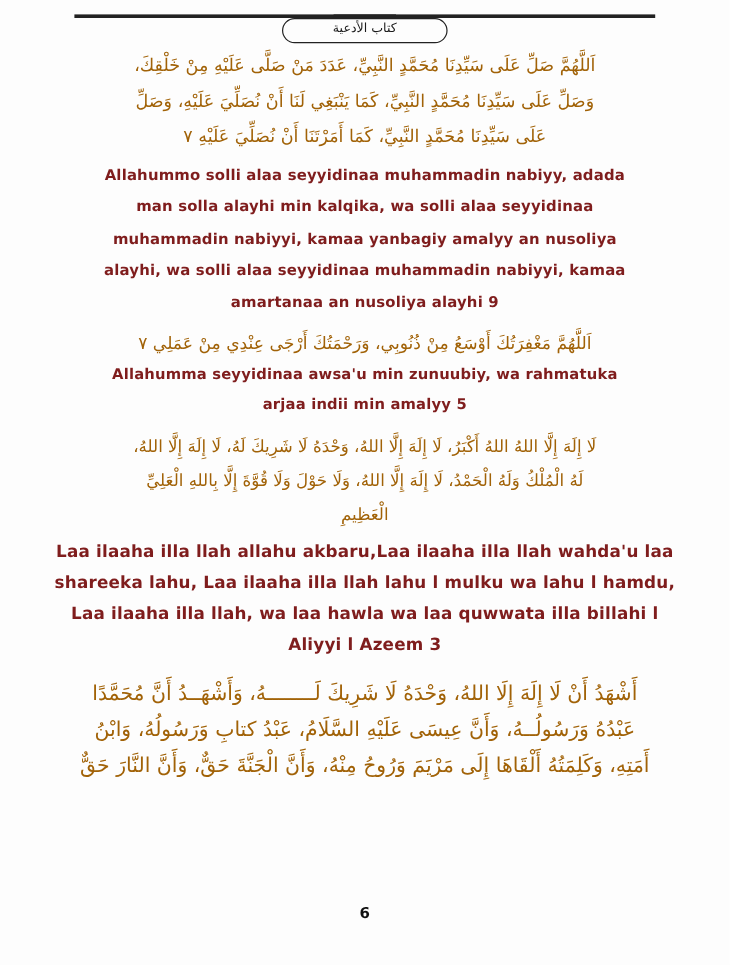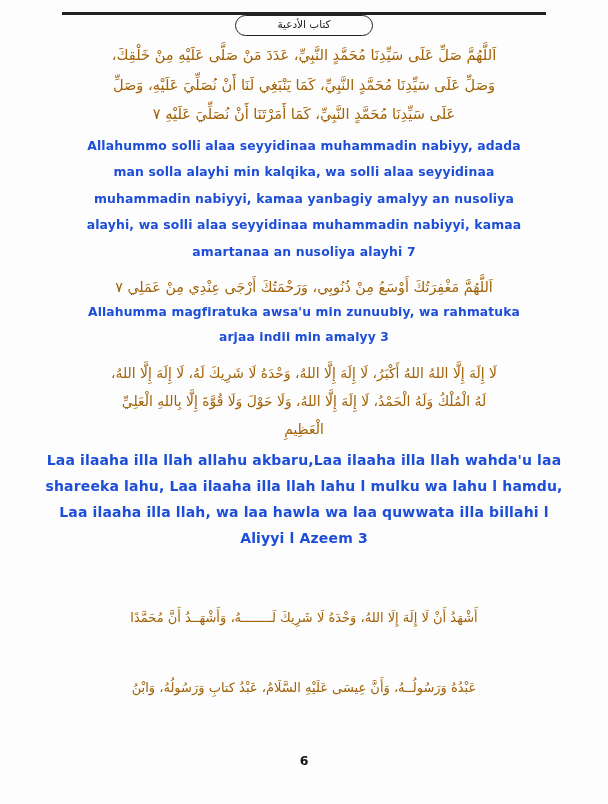--- a/index.html
+++ b/index.html
@@ -88,28 +88,28 @@
     display: block;
     white-space: nowrap;
     font-size: 14.5px;
     line-height: 29px;
     letter-spacing: 0px;
   }
   .arabic.block-1 .ar-line { font-size: 14.6px; line-height: 29.5px; }
   .arabic.block-1 .ar-line.l1 { letter-spacing: .1px; }
   .arabic.block-2 .ar-line { font-size: 14.3px; line-height: 26px; }
   .arabic.block-3 .ar-line { font-size: 13.9px; line-height: 28px; }
-  .arabic.block-4 .ar-line { font-size: 13px; line-height: 30px; margin-top: 40px; }
+  .arabic.block-4 .ar-line { font-size: 17px; line-height: 30px; }
 
   
   .translit {
     text-align: center;
     font-family: "DejaVu Sans", sans-serif;
     font-weight: bold;
-    color: #1d4ed8;
+    color: #7f1d1d;
     direction: ltr;
   }
   .translit .tl-line {
     display: block;
     font-size: 12.4px;
     line-height: 26.5px;
     letter-spacing: .15px;
     white-space: nowrap;
   }
   .translit.t-2 .tl-line { font-size: 12.3px; line-height: 25px; }
@@ -151,31 +151,31 @@
       <span class="ar-line l1">اَللَّهُمَّ صَلِّ عَلَى سَيِّدِنَا مُحَمَّدٍ النَّبِيِّ، عَدَدَ مَنْ صَلَّى عَلَيْهِ مِنْ خَلْقِكَ،</span>
       <span class="ar-line">وَصَلِّ عَلَى سَيِّدِنَا مُحَمَّدٍ النَّبِيِّ، كَمَا يَنْبَغِي لَنَا أَنْ نُصَلِّيَ عَلَيْهِ، وَصَلِّ</span>
       <span class="ar-line">عَلَى سَيِّدِنَا مُحَمَّدٍ النَّبِيِّ، كَمَا أَمَرْتَنَا أَنْ نُصَلِّيَ عَلَيْهِ ٧</span>
     </div>
     <div class="gap-sm"></div>
     <div class="translit t-1">
       <span class="tl-line">Allahummo solli alaa seyyidinaa muhammadin nabiyy, adada</span>
       <span class="tl-line">man solla alayhi min kalqika, wa solli alaa seyyidinaa</span>
       <span class="tl-line">muhammadin nabiyyi, kamaa yanbagiy amalyy an nusoliya</span>
       <span class="tl-line">alayhi, wa solli alaa seyyidinaa muhammadin nabiyyi, kamaa</span>
-      <span class="tl-line">amartanaa an nusoliya alayhi 7</span>
+      <span class="tl-line">amartanaa an nusoliya alayhi 9</span>
     </div>
 
     <div class="gap-md"></div>
 
     <div class="arabic block-2">
       <span class="ar-line">اَللَّهُمَّ مَغْفِرَتُكَ أَوْسَعُ مِنْ ذُنُوبِي، وَرَحْمَتُكَ أَرْجَى عِنْدِي مِنْ عَمَلِي ٧</span>
     </div>
     <div class="translit t-2">
-      <span class="tl-line">Allahumma magfiratuka awsa'u min zunuubiy, wa rahmatuka</span>
-      <span class="tl-line">arjaa indii min amalyy 3</span>
+      <span class="tl-line">Allahumma seyyidinaa awsa'u min zunuubiy, wa rahmatuka</span>
+      <span class="tl-line">arjaa indii min amalyy 5</span>
     </div>
 
     <div class="gap-md"></div>
 
     <div class="arabic block-3">
       <span class="ar-line">لَا إِلَهَ إِلَّا اللهُ اللهُ أَكْبَرُ، لَا إِلَهَ إِلَّا اللهُ، وَحْدَهُ لَا شَرِيكَ لَهُ، لَا إِلَهَ إِلَّا اللهُ،</span>
       <span class="ar-line">لَهُ الْمُلْكُ وَلَهُ الْحَمْدُ، لَا إِلَهَ إِلَّا اللهُ، وَلَا حَوْلَ وَلَا قُوَّةَ إِلَّا بِاللهِ الْعَلِيِّ</span>
       <span class="ar-line">الْعَظِيمِ</span>
     </div>
     <div class="gap-sm"></div>
@@ -184,19 +184,20 @@
       <span class="tl-line">shareeka lahu, Laa ilaaha illa llah lahu l mulku wa lahu l hamdu,</span>
       <span class="tl-line">Laa ilaaha illa llah, wa laa hawla wa laa quwwata illa billahi l</span>
       <span class="tl-line">Aliyyi l Azeem 3</span>
     </div>
 
     <div class="gap-lg"></div>
 
     <div class="arabic block-4">
       <span class="ar-line">أَشْهَدُ أَنْ لَا إِلَهَ إِلَا اللهُ، وَحْدَهُ لَا شَرِيكَ لَــــــــهُ، وَأَشْهَــدُ أَنَّ مُحَمَّدًا</span>
       <span class="ar-line">عَبْدُهُ وَرَسُولُــهُ، وَأَنَّ عِيسَى عَلَيْهِ السَّلَامُ، عَبْدُ كتابِ وَرَسُولُهُ، وَابْنُ</span>
+      <span class="ar-line">أَمَتِهِ، وَكَلِمَتُهُ أَلْقَاهَا إِلَى مَرْيَمَ وَرُوحُ مِنْهُ، وَأَنَّ الْجَنَّةَ حَقٌّ، وَأَنَّ النَّارَ حَقٌّ</span>
     </div>
 
   </div>
 
   <div class="folio">6</div>
 
 </div>
 
 </body></html>

